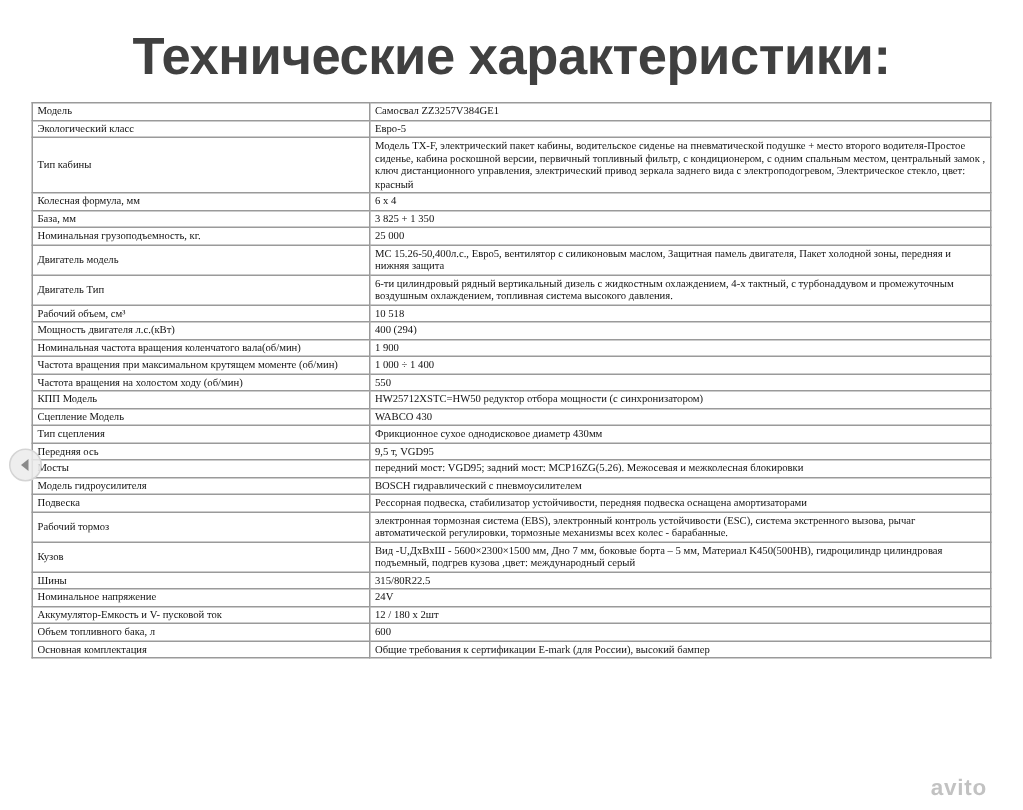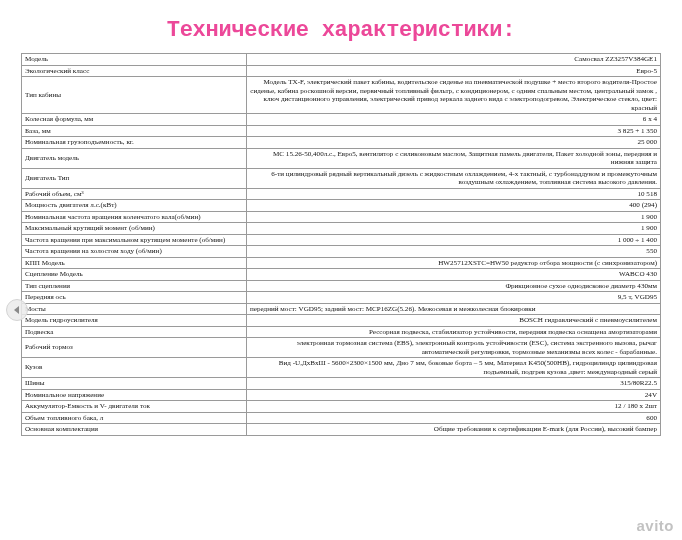--- a/index.html
+++ b/index.html
@@ -15,24 +15,24 @@
     position: relative;
   }
   .page {
     position: relative;
     width: 682px;
     height: 540px;
     background: #ffffff;
   }
   .title {
     text-align: center;
-    font-family: Liberation Mono, monospace;
+    font-family: Liberation Sans, sans-serif;
     font-weight: bold;
-    font-size: 22px;
-    color: #ec4899;
+    font-size: 35px;
+    color: #404040;
     padding-top: 18px;
     padding-bottom: 10px;
     letter-spacing: -0.3px;
   }
   table.spec {
     border-collapse: collapse;
     width: 640px;
     margin: 0 auto;
     table-layout: fixed;
   }
@@ -42,21 +42,21 @@
     font-size: 7.1px;
     line-height: 1.2;
     padding: 1px 3px;
     color: #141414;
     vertical-align: middle;
   }
   td.label {
     width: 218px;
   }
   td.value {
-    text-align: right;
+    text-align: left;
   }
   td.value.left {
     text-align: left;
     margin-left: 13px;
   }
   
   .nav-prev {
     position: absolute;
     left: 6px;
     top: 299px;
@@ -72,21 +72,21 @@
   .nav-prev .chev {
     width: 0;
     height: 0;
     border-top: 4px solid transparent;
     border-bottom: 4px solid transparent;
     border-right: 5px solid #8a8a8a;
     margin-right: 2px;
   }
   .watermark {
     position: absolute;
-    right: 8px;
+    right: 24px;
     bottom: 6px;
     font-family: "Liberation Sans", sans-serif;
     font-size: 15px;
     font-weight: bold;
     color: rgba(120,120,120,0.45);
     letter-spacing: 0.5px;
   }
 </style>
 </head>
 <body>
@@ -135,24 +135,20 @@
       </tr>
       <tr>
         <td class="label">Мощность двигателя л.с.(кВт)</td>
         <td class="value">400 (294)</td>
       </tr>
       <tr>
         <td class="label">Номинальная частота вращения коленчатого вала(об/мин)</td>
         <td class="value">1 900</td>
       </tr>
       <tr>
-        <td class="label">Максимальный крутящий момент (об/мин)</td>
-        <td class="value">1 900</td>
-      </tr>
-      <tr>
         <td class="label">Частота вращения при максимальном крутящем моменте (об/мин)</td>
         <td class="value">1 000 ÷ 1 400</td>
       </tr>
       <tr>
         <td class="label">Частота вращения на холостом ходу (об/мин)</td>
         <td class="value">550</td>
       </tr>
       <tr>
         <td class="label">КПП Модель</td>
         <td class="value">HW25712XSTC=HW50 редуктор отбора мощности (с синхронизатором)</td>
@@ -191,21 +187,21 @@
       </tr>
       <tr>
         <td class="label">Шины</td>
         <td class="value">315/80R22.5</td>
       </tr>
       <tr>
         <td class="label">Номинальное напряжение</td>
         <td class="value">24V</td>
       </tr>
       <tr>
-        <td class="label">Аккумулятор-Емкость и V- двигателя ток</td>
+        <td class="label">Аккумулятор-Емкость и V- пусковой ток</td>
         <td class="value">12 / 180 x 2шт</td>
       </tr>
       <tr>
         <td class="label">Объем топливного бака, л</td>
         <td class="value">600</td>
       </tr>
       <tr>
         <td class="label">Основная комплектация</td>
         <td class="value">Общие требования к сертификации E-mark (для России), высокий бампер</td>
       </tr>

